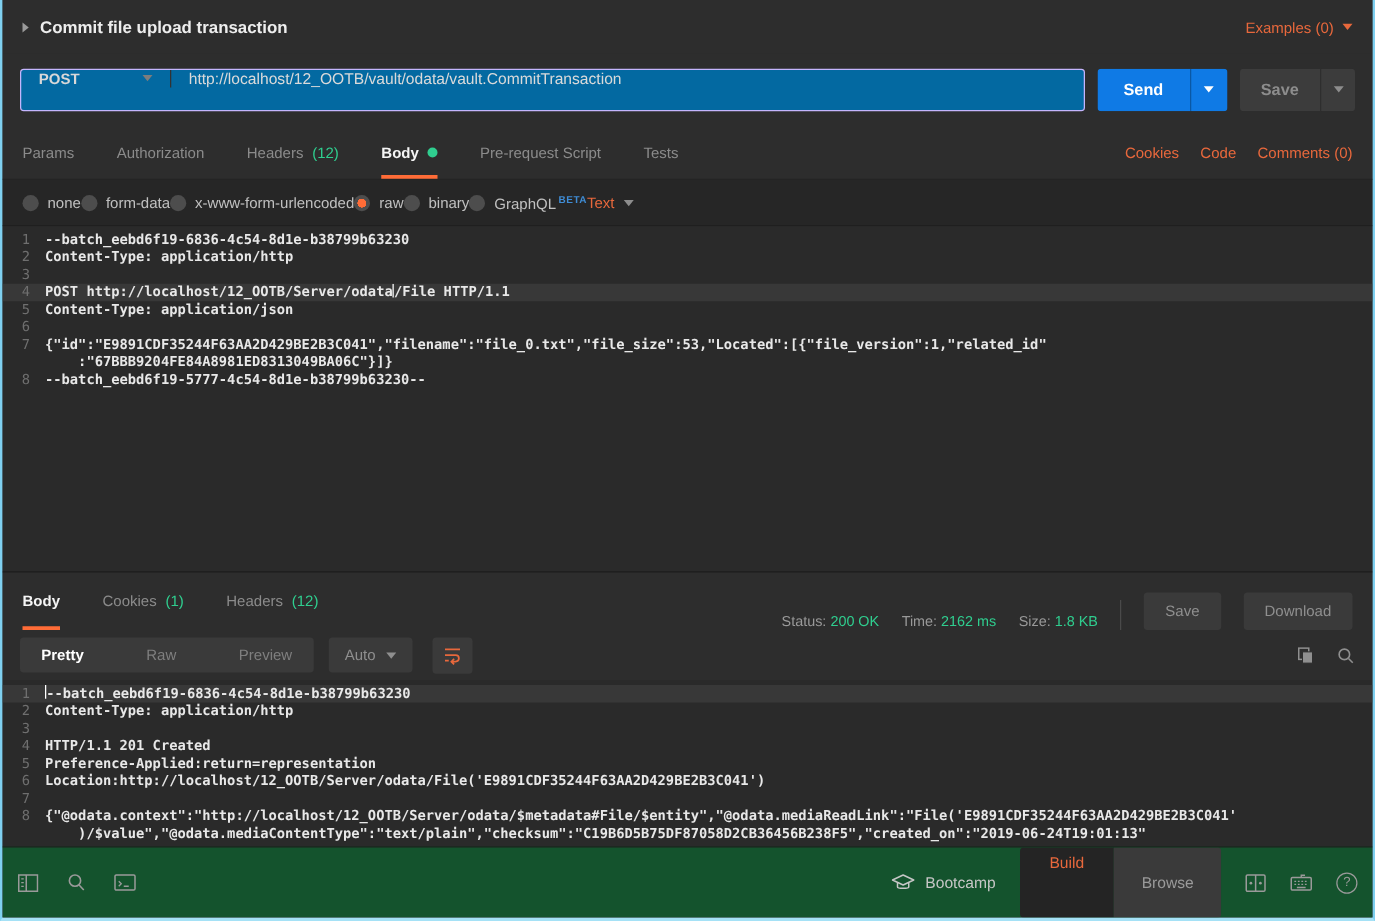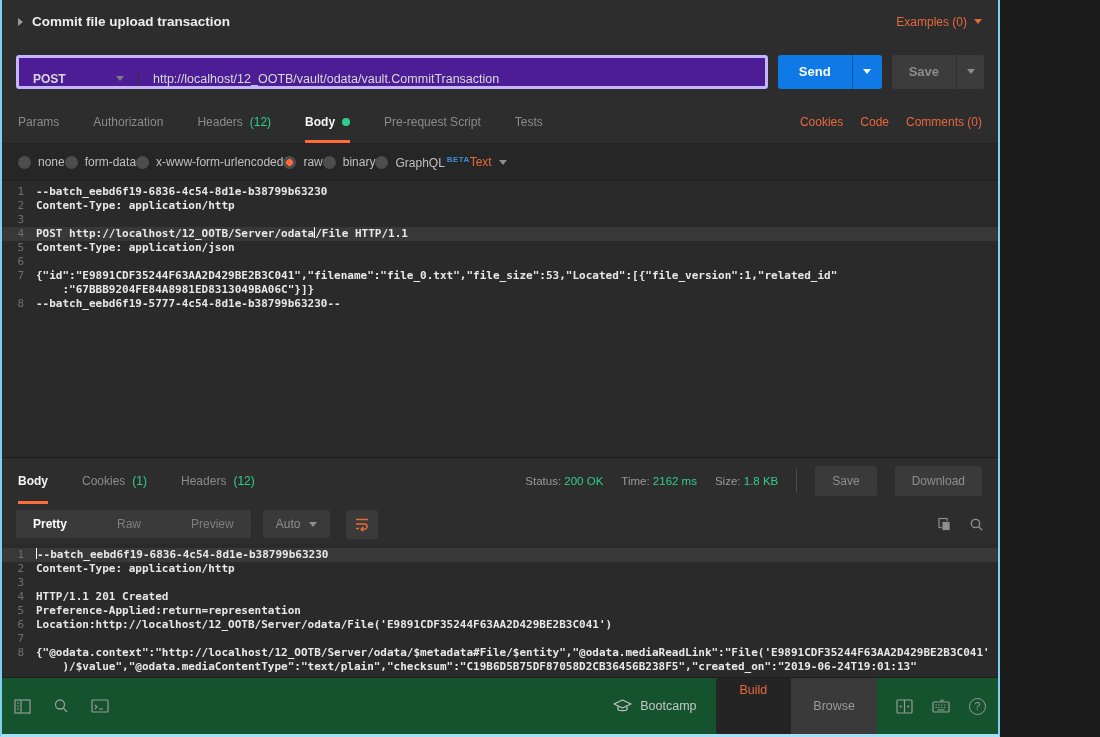--- a/index.html
+++ b/index.html
@@ -1,30 +1,30 @@
 <!DOCTYPE html>
 <html><head>
 <meta charset="utf-8">
 <style>
   * { box-sizing: border-box; }
   body { margin:0; background:#1b1b1b; font-family:"Liberation Sans",sans-serif; }
   .window{
-    width:1000px;height:737px;display:flex;flex-direction:column;background:#2d2d2d;
+    width:1100px;height:737px;display:flex;flex-direction:column;background:#2d2d2d;
     border-left:2px solid #7fd0f0;border-right:2px solid #7fd0f0;border-bottom:3px solid #a5e1f6;
     overflow:hidden;position:relative;
   }
   
   .titlebar{flex:0 0 43px;display:flex;align-items:center;padding:0 16px;background:#2d2d2d;}
   .tri-right{width:0;height:0;border-top:4px solid transparent;border-bottom:4px solid transparent;border-left:5px solid #9a9a9a;margin-right:9px;cursor:pointer;}
   .title{color:#ededed;font-size:13.5px;font-weight:bold;flex:1;}
   .examples{color:#e8683c;font-size:12px;display:flex;align-items:center;gap:7px;cursor:pointer;}
   .caret{display:inline-block;width:0;height:0;border-left:4px solid transparent;border-right:4px solid transparent;border-top:5px solid currentColor;}
   
   .reqbar{flex:0 0 57px;display:flex;align-items:center;padding:0 14px;gap:10px;background:#2d2d2d;}
-  .method-url{flex:1;display:flex;align-items:flex-end;height:34px;background:#4c1d95;border-radius:3px;border:3px solid #c4b5fd;overflow:hidden;}
+  .method-url{flex:1;display:flex;align-items:flex-start;height:34px;background:#0369a1;border-radius:3px;border:1px solid #c4b5fd;overflow:hidden;}
   .method{width:120px;display:flex;align-items:center;justify-content:space-between;padding:0 14px;color:#d8d8d8;font-size:12px;font-weight:bold;border-right:1px solid #333;cursor:pointer;}
   .method .caret{color:#7d7d7d;}
   .url-input{flex:1;background:transparent;border:none;color:#dadada;font-size:12.5px;padding:0 14px;outline:none;font-family:"Liberation Sans",sans-serif;}
   .btn-group{display:flex;height:34px;border-radius:3px;overflow:hidden;flex:0 0 auto;}
   .send-main{background:#0f7ae5;color:#fff;font-size:13px;font-weight:bold;border:none;padding:0 21px;cursor:pointer;font-family:inherit;}
   .send-caret{background:#0f7ae5;border:none;border-left:1px solid rgba(0,0,0,.28);color:#fff;width:30px;display:flex;align-items:center;justify-content:center;cursor:pointer;}
   .save-main{background:#3c3c3c;color:#8d8d8d;font-size:13px;font-weight:bold;border:none;padding:0 17px;cursor:pointer;font-family:inherit;}
   .save-caret{background:#3c3c3c;border:none;border-left:1px solid #2e2e2e;color:#8d8d8d;width:28px;display:flex;align-items:center;justify-content:center;cursor:pointer;}
   
   .tabsrow{flex:0 0 44px;display:flex;align-items:stretch;padding:0 16px;border-bottom:1px solid #242424;background:#2d2d2d;}
@@ -46,21 +46,21 @@
   .editor{background:#2a2a2a;overflow:hidden;font-family:"DejaVu Sans Mono","Liberation Mono",monospace;font-size:11px;line-height:14px;color:#e8e8e8;padding-top:4px;cursor:text;}
   #request-editor{flex:1 1 auto;}
   #response-editor{flex:0 0 133px;}
   .code-line{display:flex;white-space:pre;height:14px;}
   .code-line.hl{background:#383838;}
   .gutter{flex:0 0 34px;text-align:right;padding-right:12px;color:#6f6f6f;user-select:none;}
   .code-text{flex:1;overflow:hidden;font-weight:bold;}
   .cursor{display:inline-block;width:1px;height:11px;background:#ffffff;vertical-align:-1px;}
   
   .resp-header{flex:0 0 47px;display:flex;align-items:stretch;padding:0 16px;border-top:1px solid #1c1c1c;background:#2d2d2d;}
-  .metrics{margin-left:auto;display:flex;align-items:center;gap:18px;font-size:11.5px;white-space:nowrap;}
+  .metrics{margin-left:auto;display:flex;align-items:flex-end;gap:18px;font-size:11.5px;white-space:nowrap;}
   .metric-label{color:#999;}
   .metric-value{color:#2fce8f;}
   .vdiv{width:1px;height:24px;background:#4a4a4a;}
   .btn-gray{background:#3a3a3a;color:#8f8f8f;font-size:12px;border:none;border-radius:3px;padding:8px 17px;cursor:pointer;font-family:inherit;}
   
   .resp-toolbar{flex:0 0 40px;display:flex;align-items:center;padding:0 14px;gap:12px;background:#2d2d2d;}
   .segmented{display:flex;background:#3a3a3a;border-radius:3px;overflow:hidden;gap:16px;}
   .seg{padding:7px 17px;font-size:12px;color:#7f7f7f;cursor:pointer;}
   .seg.active{color:#fff;font-weight:bold;}
   .auto-select{display:flex;align-items:center;gap:9px;background:#3a3a3a;border-radius:3px;padding:7px 13px;color:#8f8f8f;font-size:12px;cursor:pointer;}

